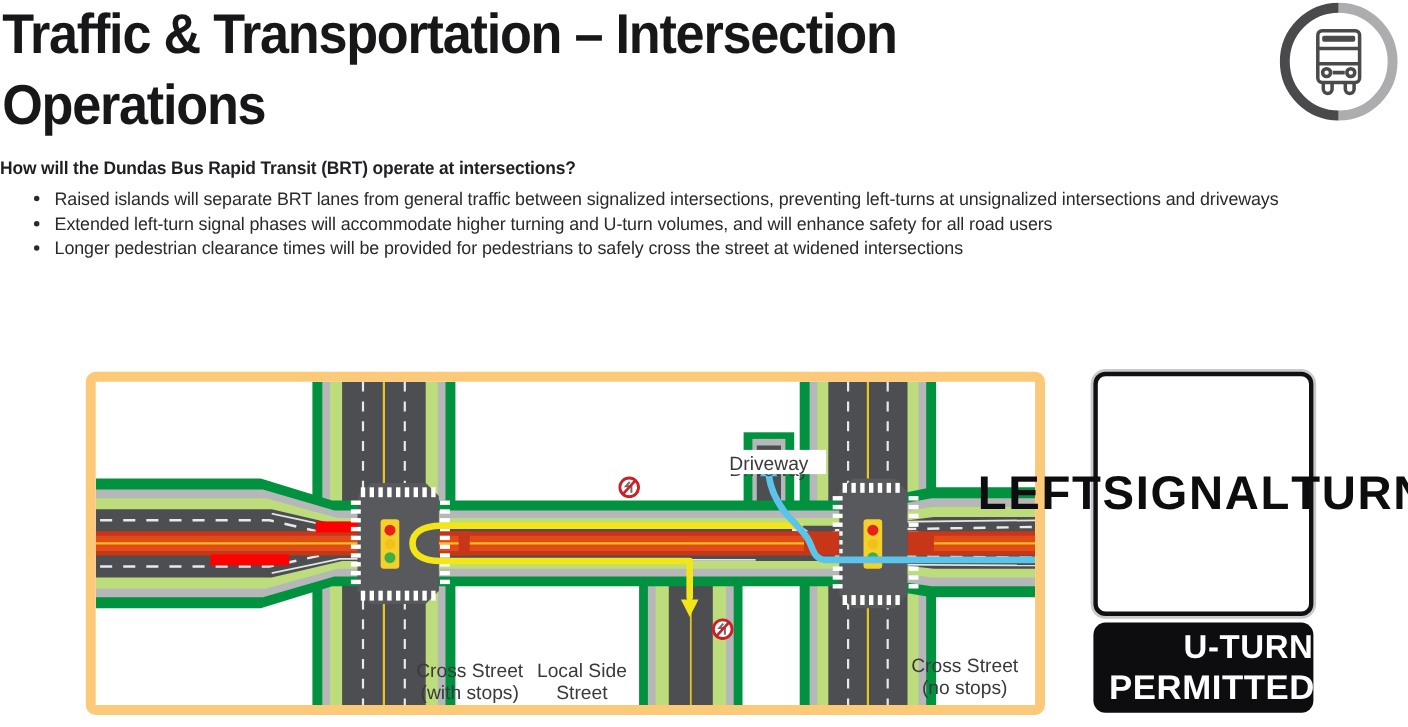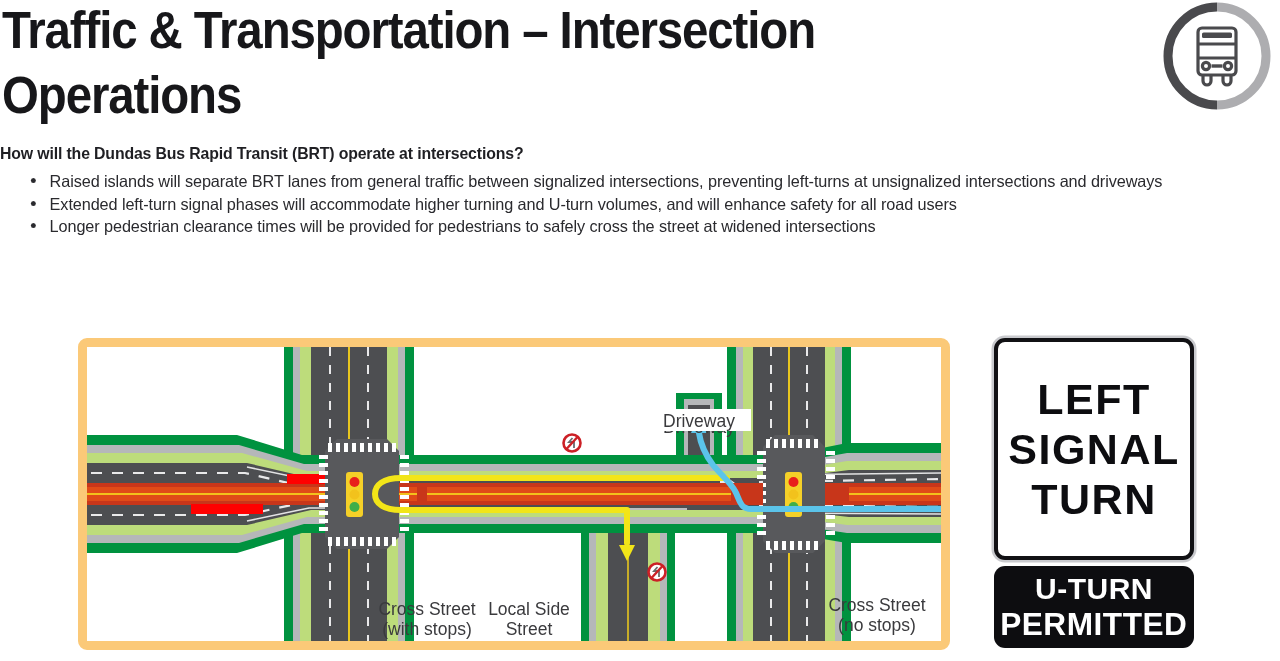--- a/index.html
+++ b/index.html
@@ -75,34 +75,34 @@
   #sign-wrap{
     position:absolute; left:994px; top:338px; width:200px; height:310px;
   }
   #sign-main{
     position:absolute; left:0; top:0; width:200px; height:222px;
     background:#ffffff;
     border:4px solid #111114;
     border-radius:11px;
     box-sizing:border-box;
     box-shadow:0 0 0 2.5px #c9cace;
-    display:flex; flex-direction:column;
+    display:flex; flex-direction:row;
     align-items:center; justify-content:center;
   }
   #sign-main div{
     font-size:43px; font-weight:bold; line-height:50px;
     letter-spacing:1.5px; color:#0d0d10;
     font-family:"Liberation Sans", sans-serif;
   }
   #sign-sub{
     position:absolute; left:0; top:228px; width:200px; height:82px;
     background:#0d0d10;
     border-radius:11px;
     display:flex; flex-direction:column;
-    align-items:center; justify-content:center;
+    align-items:flex-end; justify-content:center;
     overflow:hidden;
   }
   #sign-sub div{
     color:#ffffff; font-weight:bold;
     font-size:30px; line-height:36px; letter-spacing:0.5px;
     font-family:"Liberation Sans", sans-serif;
     white-space:nowrap;
   }
   #sign-sub div.wide{ font-size:31px; transform:scaleX(1.02); }
 

